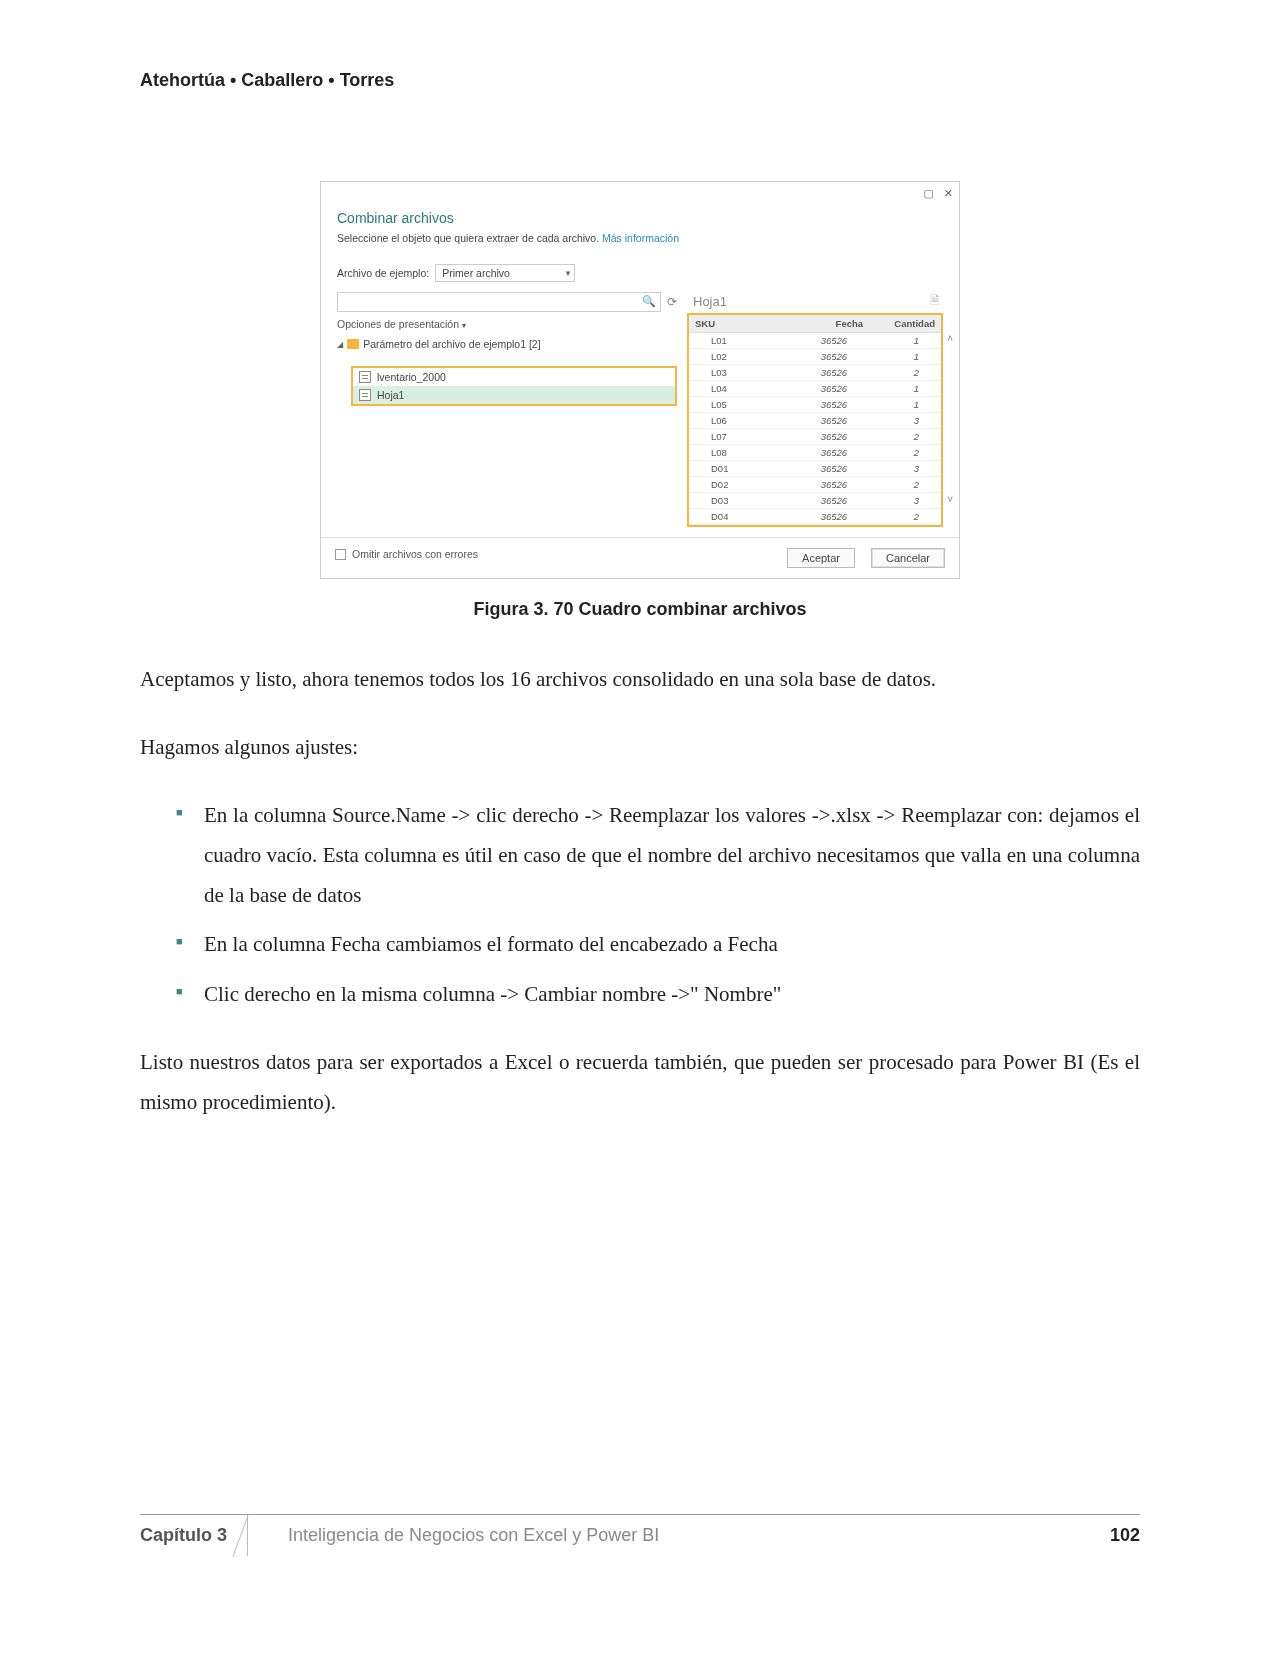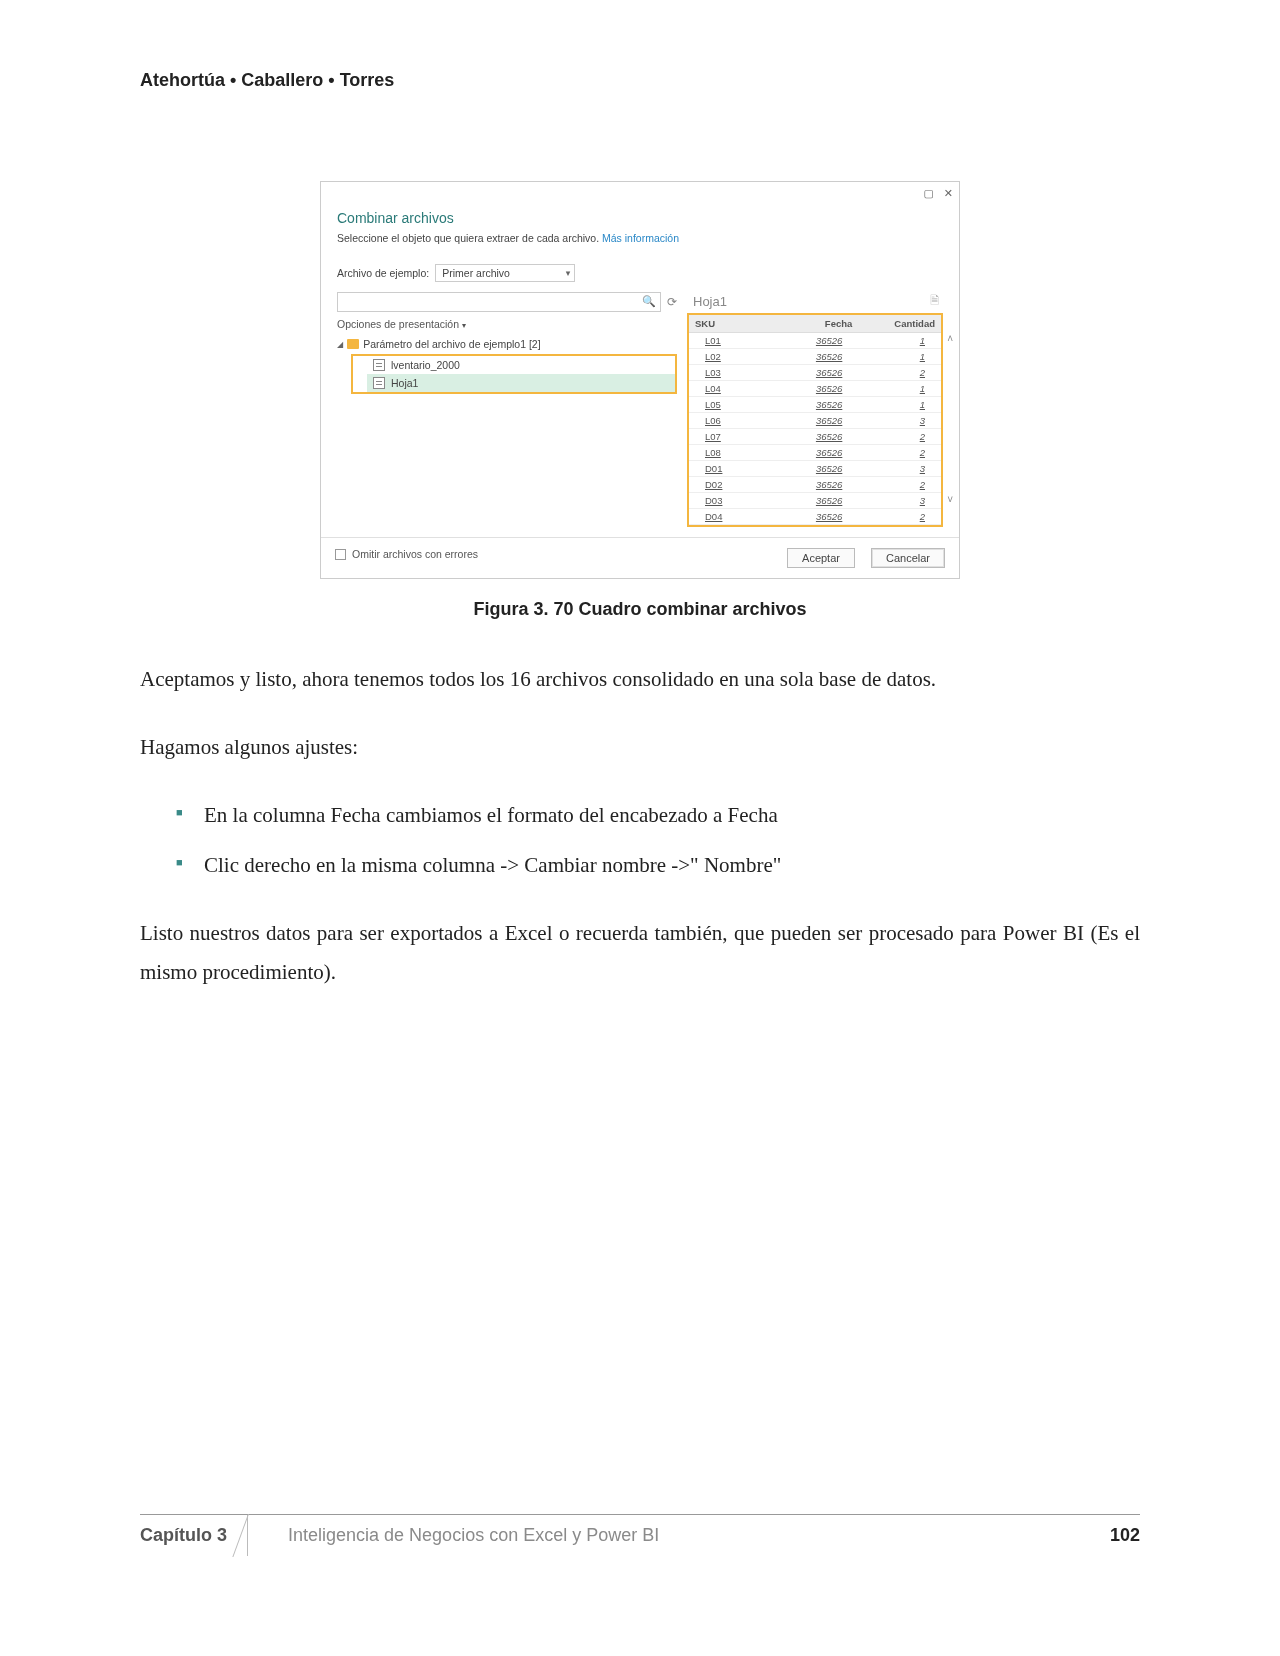--- a/index.html
+++ b/index.html
@@ -86,22 +86,21 @@
   .tree-root {
     font-size: 10.5px;
   }
   .tree-root .folder-line {
     display: flex; align-items: center; gap: 4px; padding: 2px 0;
   }
   .tri { font-size: 8px; color: #666; }
   .folder-ico { width: 12px; height: 10px; background: #f4b63f; display:inline-block; border-radius:1px; }
   .tree-box {
     border: 2px solid #f4b63f;
-    margin: 2px 0 0 14px;
-    padding-left: 14px;
+    margin: 14px 0 0 14px;
   }
   .tree-item {
     display: flex; align-items: center; gap: 6px;
     padding: 3px 6px;
     color: #444;
   }
   .tree-item.sel { background: #d9efe3; }
   .sheet-ico {
     width: 12px; height: 12px; border: 1px solid #888; background:#fff; display:inline-block;
     position: relative;
@@ -121,21 +120,21 @@
   }
   table.prev {
     width: 100%; border-collapse: collapse; font-size: 9.5px; color:#555;
   }
   table.prev th {
     background: #ededed; text-align: left; padding: 3px 6px; font-weight: 600;
     border-bottom: 1px solid #ddd;
   }
   table.prev th.right, table.prev td.right { text-align: right; }
   table.prev td {
-    padding: 2px 16px; border-bottom: 1px solid #eee; text-decoration: underline;
+    padding: 2px 22px; border-bottom: 1px solid #eee;
   }
   table.prev td.it { font-style: italic; }
   .scroll-arrows {
     position: absolute; right: -12px; top: 18px; font-size: 10px; color:#888;
     display:flex; flex-direction:column; gap: 150px;
   }
   .dialog-footer {
     border-top: 1px solid #e0e0e0;
     display: flex; align-items: flex-start; justify-content: space-between;
     padding: 10px 14px;
@@ -365,20 +364,21 @@
       </div>
     </div>
   </div>
 
   <div class="figure-caption">Figura 3. 70 Cuadro combinar archivos</div>
 
   <div class="body-text">
     <p class="para">Aceptamos y listo, ahora tenemos todos los 16 archivos consolidado en una sola base de datos.</p>
     <p class="para">Hagamos algunos ajustes:</p>
     <ul class="bullets">
+      <li>En la columna Source.Name -&gt; clic derecho -&gt; Reemplazar los valores -&gt;.xlsx -&gt; Reemplazar con: dejamos el cuadro vacío. Esta columna es útil en caso de que el nombre del archivo necesitamos que valla en una columna de la base de datos</li>
       <li>En la columna Fecha cambiamos el formato del encabezado a Fecha</li>
       <li>Clic derecho en la misma columna -&gt; Cambiar nombre -&gt;" Nombre"</li>
     </ul>
     <p class="para">Listo nuestros datos para ser exportados a Excel o recuerda también, que pueden ser procesado para Power BI (Es el mismo procedimiento).</p>
   </div>
 </div>
 
 <div class="footer">
   <div class="footer-line"></div>
   <div class="footer-row">

